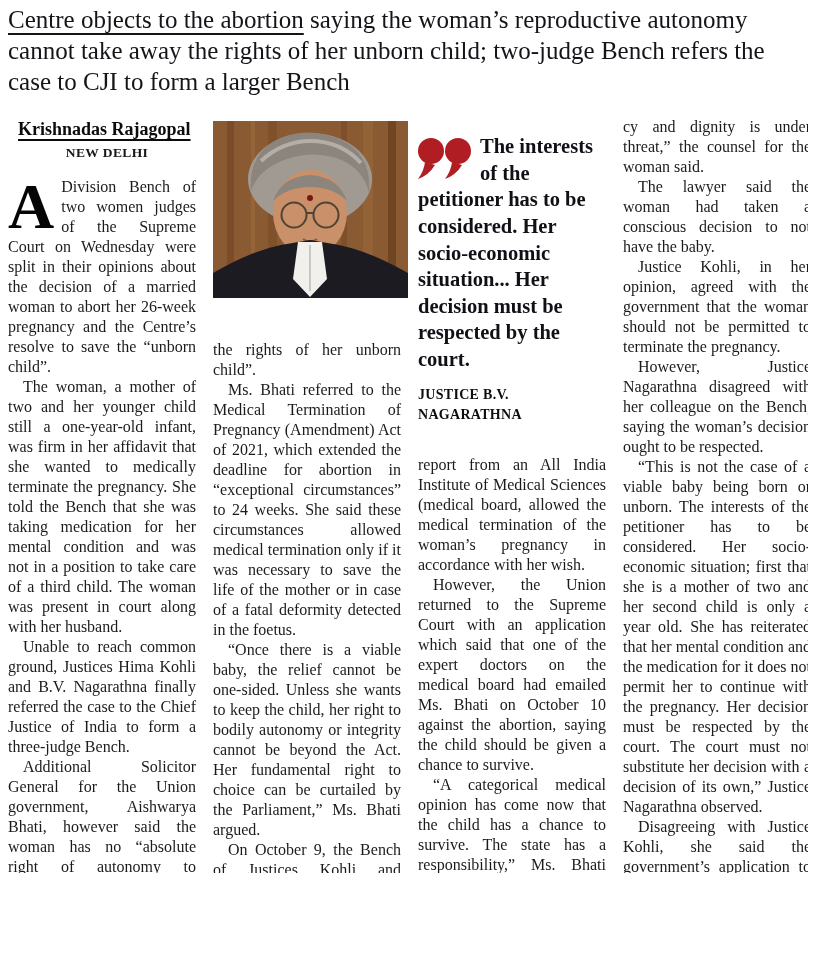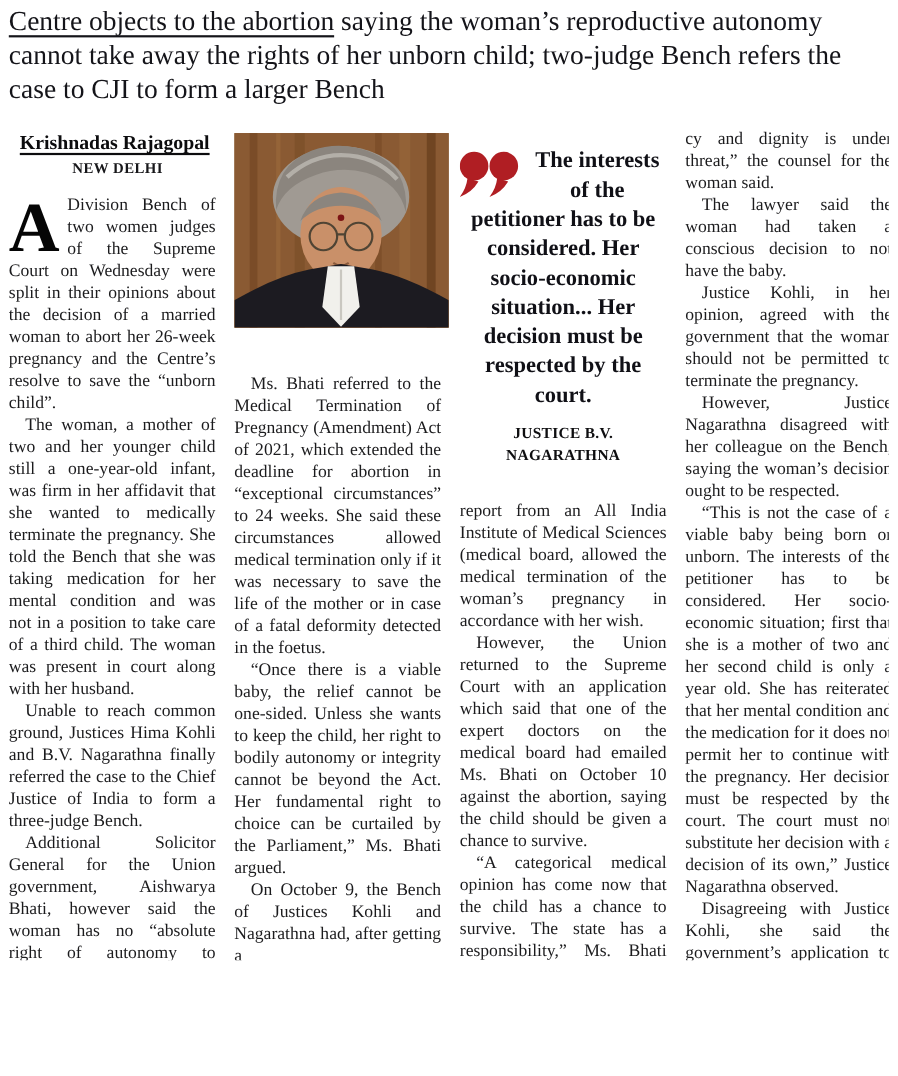--- a/index.html
+++ b/index.html
@@ -68,21 +68,21 @@
   
   .photo {
     width:195px; height:177px;
     margin:4px 0 42px 0;
     overflow:hidden;
     background:#8a5a33;
   }
   .photo svg { display:block; }
 
   
-  .pullquote { margin:16px 0 30px 0; text-align:center; }
+  .pullquote { margin:16px 0 30px 0; text-align:left; }
   .pq-body { overflow:visible; }
   .quote-icon { float:left; margin:4px 8px 0 0; }
   .pq-text {
     font-size:20.5px;
     line-height:1.3;
     font-weight:600;
     color:#101016;
   }
   .pq-attr {
     margin-top:12px;
@@ -133,20 +133,21 @@
           <circle cx="97" cy="77" r="3" fill="#7c1414"></circle>
           <circle cx="81" cy="94" r="12.5" fill="none" stroke="#4f4434" stroke-width="2"></circle>
           <circle cx="113" cy="94" r="12.5" fill="none" stroke="#4f4434" stroke-width="2"></circle>
           <line x1="93" y1="92" x2="101" y2="92" stroke="#4f4434" stroke-width="2"></line>
           <path d="M90 118 Q97 123 104 118" stroke="#8a5a3c" stroke-width="2" fill="none"></path>
           <path d="M0 177 L0 152 Q38 130 68 124 L97 119 L126 124 Q156 130 195 152 L195 177 Z" fill="#1c1b21"></path>
           <path d="M85 121 L109 121 L114 158 L97 176 L80 158 Z" fill="#f1f0ec"></path>
           <line x1="97" y1="124" x2="97" y2="170" stroke="#c9c7c0" stroke-width="2"></line>
         </svg>
       </div>
+      <p class="flush">the rights of her unborn child”.</p>
       <p>Ms. Bhati referred to the Medical Termination of Pregnancy (Amendment) Act of 2021, which extended the deadline for abortion in “exceptional circumstances” to 24 weeks. She said these circumstances allowed medical termination only if it was necessary to save the life of the mother or in case of a fatal deformity detected in the foetus.</p>
       <p>“Once there is a viable baby, the relief cannot be one-sided. Unless she wants to keep the child, her right to bodily autonomy or integrity cannot be beyond the Act. Her fundamental right to choice can be curtailed by the Parliament,” Ms. Bhati argued.</p>
       <p>On October 9, the Bench of Justices Kohli and Nagarathna had, after getting a</p>
     </div>
 
     <div class="col">
       <div class="pullquote">
         <div class="pq-body">
           <svg class="quote-icon" width="54" height="44" viewBox="0 0 54 44">
             <g fill="#b01e23">

